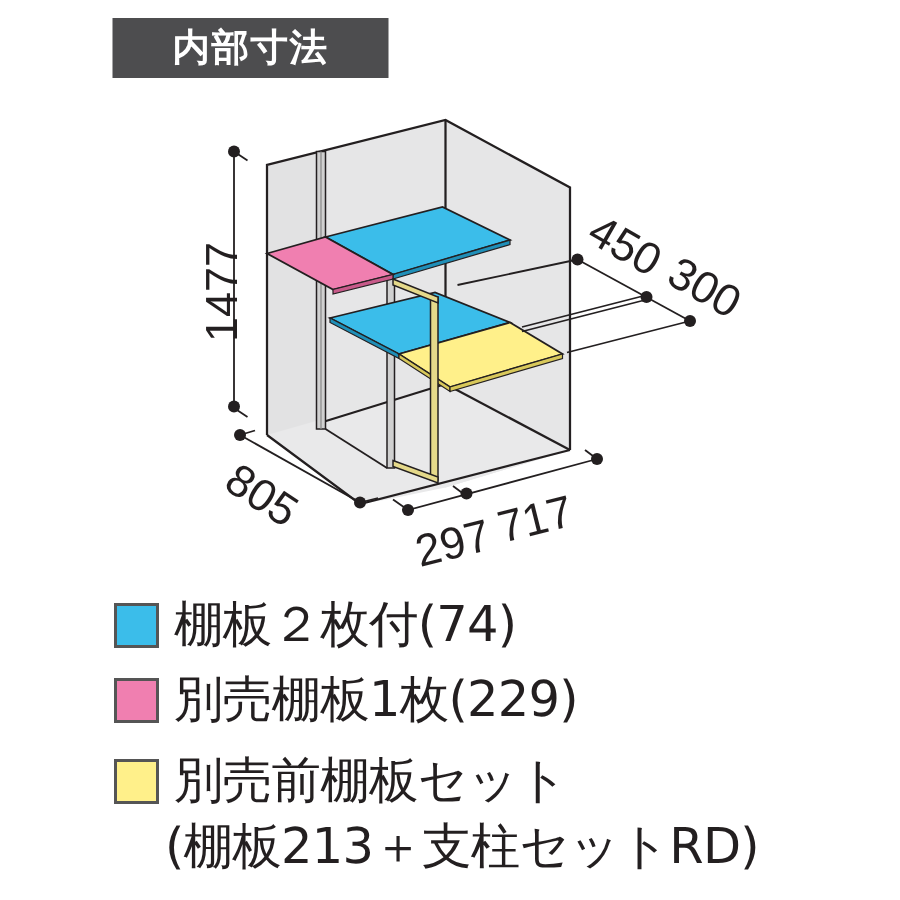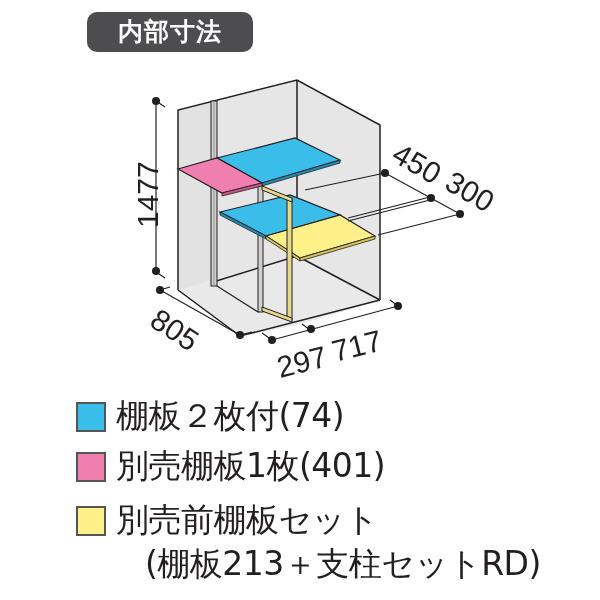--- a/index.html
+++ b/index.html
@@ -1,39 +1,37 @@
 <!DOCTYPE html>
 <html><head>
   <meta charset="utf-8">
   <style>
     html, body { margin: 0; padding: 0; background: #ffffff; }
     body { width: 600px; height: 600px; position: relative; overflow: hidden;
            font-family: "DejaVu Sans", "Liberation Sans", sans-serif; color: #231f20; }
     .title-badge {
-      position: absolute; left: 75px; top: 12px; width: 166px; height: 40px;
-      background: #4d4d4f; border-radius: 10px; color: #ffffff;
+      position: absolute; left: 75px; top: 12px; width: 184px; height: 40px;
+      background: #4d4d4f; border-radius: 0; color: #ffffff;
       font-size: 25px; font-weight: bold; line-height: 40px; text-align: center;
       letter-spacing: 1px;
-      margin-left: 12px;
     }
     #diagram { position: absolute; left: 0; top: 0; }
     .legend { position: absolute; left: 76px; top: 398px; }
     .legend-row { position: absolute; left: 0; height: 40px; white-space: nowrap; }
     .swatch {
       position: absolute; left: 0; top: 4px; width: 30px; height: 30px;
       box-sizing: border-box; border: 2px solid #555555;
     }
     .legend-label {
       position: absolute; left: 40px; top: -2px; font-size: 33px; line-height: 40px;
       letter-spacing: -0.5px;
     }
     .legend-sub {
       position: absolute; left: 40px; font-size: 33px; line-height: 40px; white-space: nowrap;
       letter-spacing: -0.5px;
-      margin-left: 35px;
     }
     .dim-text { font-family: "Liberation Sans", "DejaVu Sans", sans-serif; font-size: 30px; fill: #231f20; }
   </style>
 </head>
 <body>
 
 <div class="title-badge">
   <span>内部寸法</span>
 </div>
 
@@ -149,20 +147,20 @@
   <text class="dim-text" transform="translate(443,188) rotate(30)">300</text>
 </svg>
 
 <div class="legend">
   <div class="legend-row" style="top:0px;">
     <div class="swatch" style="background:#3bbdea;"></div>
     <span class="legend-label">棚板２枚付(74)</span>
   </div>
   <div class="legend-row" style="top:50px;">
     <div class="swatch" style="background:#f07fb0;"></div>
-    <span class="legend-label">別売棚板1枚(401)</span>
+    <span class="legend-label">別売棚板1枚(229)</span>
   </div>
   <div class="legend-row" style="top:104px;">
     <div class="swatch" style="background:#fff08a;"></div>
     <span class="legend-label">別売前棚板セット</span>
     <span class="legend-sub" style="top:42px; left:34px;">(棚板213＋支柱セットRD)</span>
   </div>
 </div>
 
 </body></html>

